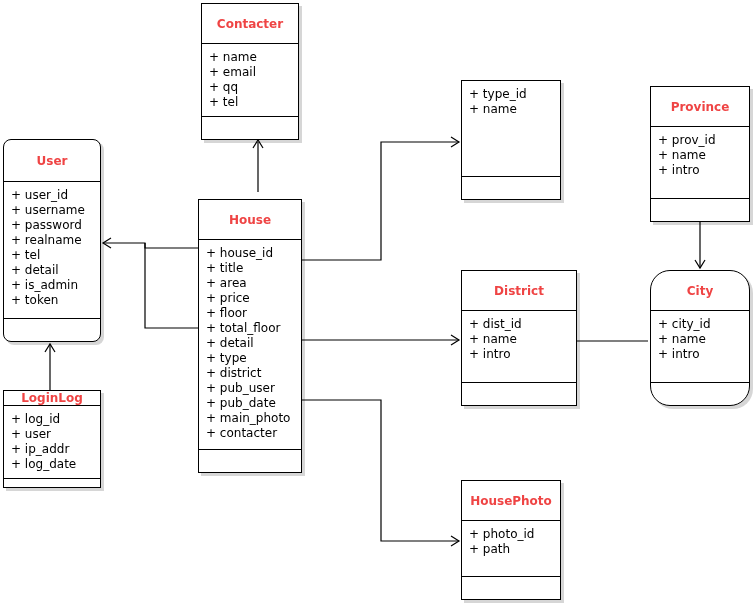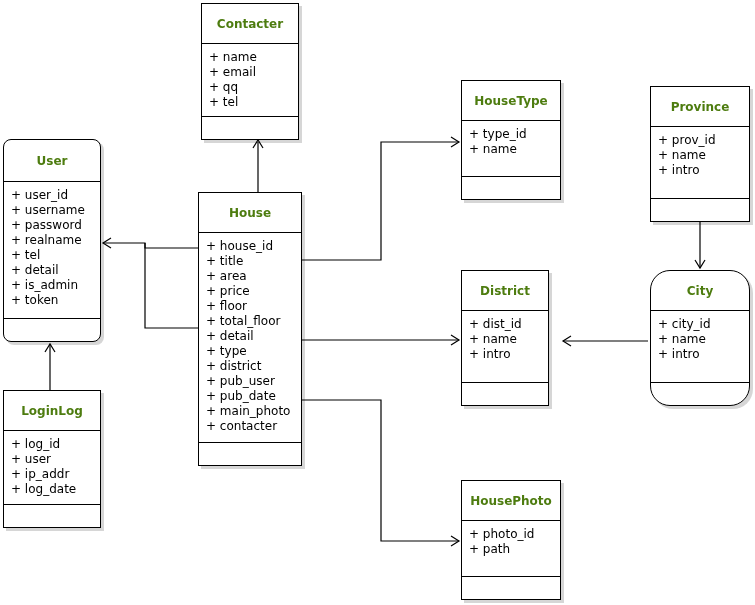--- a/index.html
+++ b/index.html
@@ -32,21 +32,21 @@
     border: 1px solid #000000;
     box-shadow: 3px 3px 0 0 rgba(0,0,0,0.16);
     display: flex;
     flex-direction: column;
   }
   .uml-name {
     box-sizing: border-box;
     text-align: center;
     font-weight: bold;
     font-size: 12px;
-    color: #4d7c0f;
+    color: #ef4444;
     border-bottom: 1px solid #000000;
     display: flex;
     align-items: center;
     justify-content: center;
   }
   .uml-attrs {
     box-sizing: border-box;
     border-bottom: 1px solid #000000;
     padding: 6px 0 6px 7px;
     flex: 1 1 auto;
@@ -124,67 +124,66 @@
         <div class="uml-attr">+ username</div>
         <div class="uml-attr">+ password</div>
         <div class="uml-attr">+ realname</div>
         <div class="uml-attr">+ tel</div>
         <div class="uml-attr">+ detail</div>
         <div class="uml-attr">+ is_admin</div>
         <div class="uml-attr">+ token</div>
       </div>
       <div class="uml-ops"></div>
     </div>
-    <div class="uml-class" style="left: 198px; top: 192px; width: 104px; height: 274px;">
+    <div class="uml-class" style="left: 198px; top: 199px; width: 104px; height: 274px;">
       <div class="uml-name" style="height: 40px;">House</div>
       <div class="uml-attrs">
         <div class="uml-attr">+ house_id</div>
         <div class="uml-attr">+ title</div>
         <div class="uml-attr">+ area</div>
         <div class="uml-attr">+ price</div>
         <div class="uml-attr">+ floor</div>
         <div class="uml-attr">+ total_floor</div>
         <div class="uml-attr">+ detail</div>
         <div class="uml-attr">+ type</div>
         <div class="uml-attr">+ district</div>
         <div class="uml-attr">+ pub_user</div>
         <div class="uml-attr">+ pub_date</div>
         <div class="uml-attr">+ main_photo</div>
         <div class="uml-attr">+ contacter</div>
       </div>
       <div class="uml-ops"></div>
     </div>
-    <div class="uml-class" style="left: 3px; top: 390px; width: 98px; height: 138px;">
+    <div class="uml-class" style="left: 3px; top: 390px; width: 98px; height: 98px;">
       <div class="uml-name" style="height: 40px;">LoginLog</div>
       <div class="uml-attrs">
         <div class="uml-attr">+ log_id</div>
         <div class="uml-attr">+ user</div>
         <div class="uml-attr">+ ip_addr</div>
         <div class="uml-attr">+ log_date</div>
       </div>
       <div class="uml-ops"></div>
     </div>
     <div class="uml-class" style="left: 461px; top: 80px; width: 100px; height: 120px;">
-      <div class="uml-name" style="height: 40px;">HouseType</div>
       <div class="uml-attrs">
         <div class="uml-attr">+ type_id</div>
         <div class="uml-attr">+ name</div>
       </div>
       <div class="uml-ops"></div>
     </div>
     <div class="uml-class" style="left: 650px; top: 70px; width: 100px; height: 136px; margin-top: 16px;">
       <div class="uml-name" style="height: 40px;">Province</div>
       <div class="uml-attrs">
         <div class="uml-attr">+ prov_id</div>
         <div class="uml-attr">+ name</div>
         <div class="uml-attr">+ intro</div>
       </div>
       <div class="uml-ops"></div>
     </div>
-    <div class="uml-class" style="left: 461px; top: 270px; width: 88px; height: 136px;">
+    <div class="uml-class" style="left: 461px; top: 270px; width: 116px; height: 136px;">
       <div class="uml-name" style="height: 40px;">District</div>
       <div class="uml-attrs">
         <div class="uml-attr">+ dist_id</div>
         <div class="uml-attr">+ name</div>
         <div class="uml-attr">+ intro</div>
       </div>
       <div class="uml-ops"></div>
     </div>
     <div class="uml-class" style="left: 650px; top: 270px; width: 100px; height: 136px; border-radius: 20px;">
       <div class="uml-name" style="height: 40px;">City</div>

